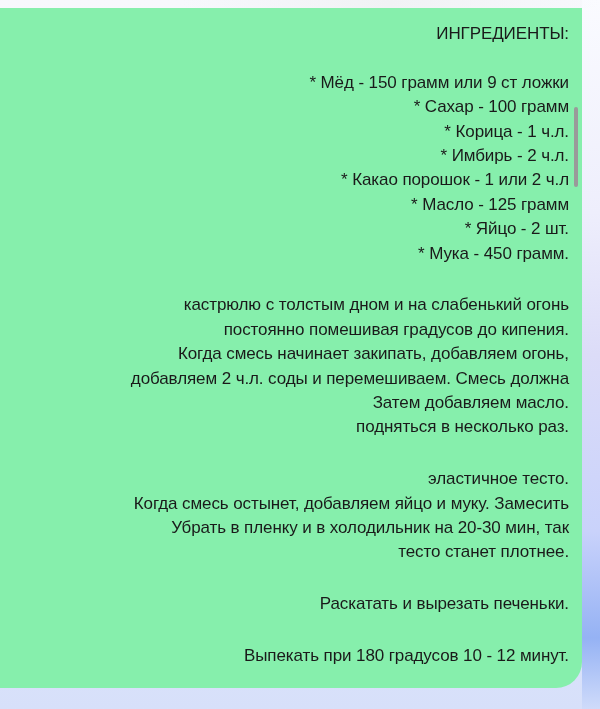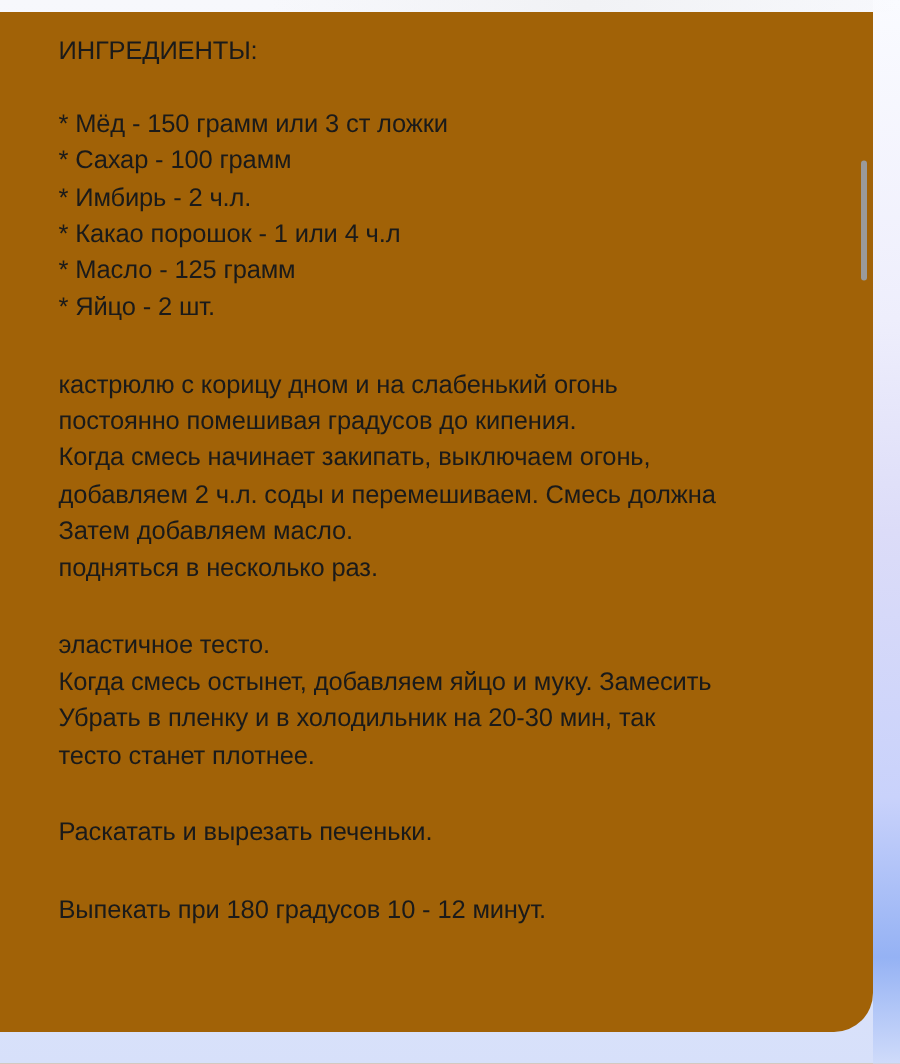--- a/index.html
+++ b/index.html
@@ -7,22 +7,23 @@
     width: 600px; height: 709px; overflow: hidden; position: relative;
     background: linear-gradient(180deg, #f7f8fc 0%, #eef1fb 45%, #dfe6fb 75%, #d7e0fa 100%);
     font-family: "Liberation Sans", sans-serif;
   }
   .right-glow {
     position: absolute; right: 0; top: 0; width: 18px; height: 709px;
     background: linear-gradient(180deg, #fafbff 0%, #eeeefc 30%, #dcdcf8 50%, #c9d2fb 75%, #95b2f4 90%, #cfdbfa 100%);
   }
   .card {
     position: absolute; left: 0; top: 8px; width: 582px; height: 680px;
-    background: #a16207;
+    background: #86efac;
     border-radius: 0 0 26px 0;
+    text-align: right;
   }
   .top-shade {
     position: absolute; left: 180px; top: 0; width: 420px; height: 8px;
     background: linear-gradient(90deg, rgba(255,255,255,0) 0%, #f1f2f5 50%, rgba(255,255,255,0) 100%);
   }
   .content {
     position: absolute; left: 39px; top: 14px; width: 530px;
     color: #1a1a1a; font-size: 17px; line-height: 24.4px;
     letter-spacing: -0.1px;
   }
@@ -37,31 +38,33 @@
 </head>
 <body>
 
 <div class="right-glow"></div>
 <div class="top-shade"></div>
 
 <div class="card">
   <div class="content">
     <span class="line">ИНГРЕДИЕНТЫ:</span>
     <div class="gap"></div>
-    <span class="line">* Мёд - 150 грамм или 3 ст ложки</span>
+    <span class="line">* Мёд - 150 грамм или 9 ст ложки</span>
     <span class="line">* Сахар - 100 грамм</span>
+    <span class="line">* Корица - 1 ч.л.</span>
     <span class="line">* Имбирь - 2 ч.л.</span>
-    <span class="line">* Какао порошок - 1 или 4 ч.л</span>
+    <span class="line">* Какао порошок - 1 или 2 ч.л</span>
     <span class="line">* Масло - 125 грамм</span>
     <span class="line">* Яйцо - 2 шт.</span>
+    <span class="line">* Мука - 450 грамм.</span>
     <div class="gap"></div>
     <div class="p-gap"></div>
-    <span class="line">кастрюлю с корицу дном и на слабенький огонь</span>
+    <span class="line">кастрюлю с толстым дном и на слабенький огонь</span>
     <span class="line">постоянно помешивая градусов до кипения.</span>
-    <span class="line">Когда смесь начинает закипать, выключаем огонь,</span>
+    <span class="line">Когда смесь начинает закипать, добавляем огонь,</span>
     <span class="line">добавляем 2 ч.л. соды и перемешиваем. Смесь должна</span>
     <span class="line">Затем добавляем масло.</span>
     <span class="line">подняться в несколько раз.</span>
     <div class="gap"></div>
     <div class="p-gap"></div>
     <span class="line">эластичное тесто.</span>
     <span class="line">Когда смесь остынет, добавляем яйцо и муку. Замесить</span>
     <span class="line">Убрать в пленку и в холодильник на 20-30 мин, так</span>
     <span class="line">тесто станет плотнее.</span>
     <div class="gap"></div>

